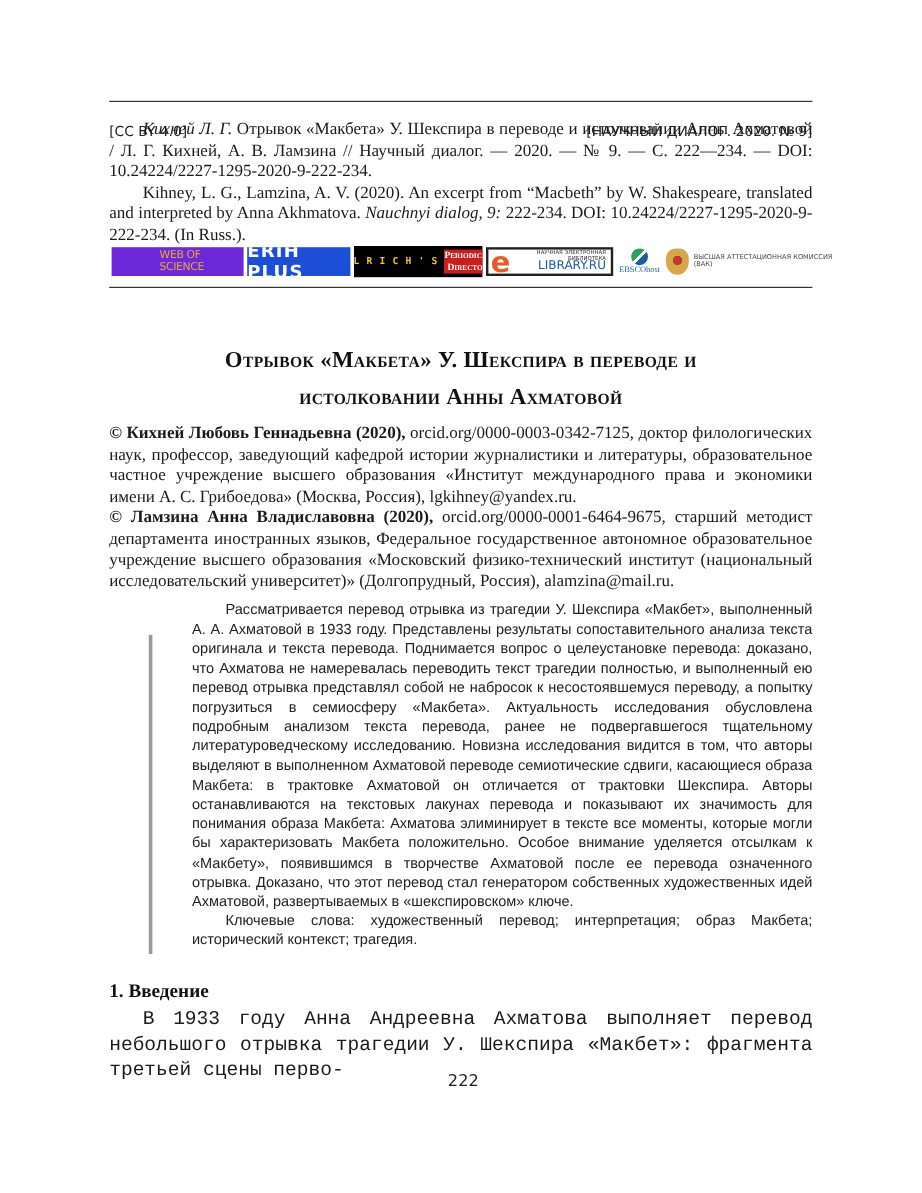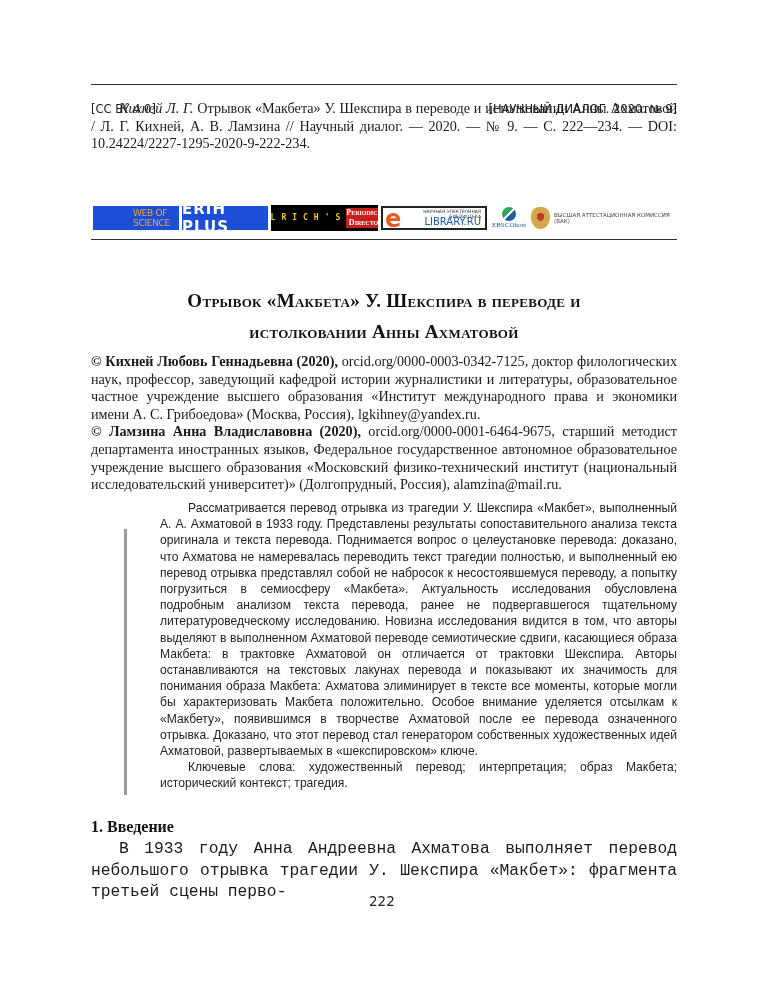--- a/index.html
+++ b/index.html
@@ -16,21 +16,21 @@
     .serif { font-family: "Liberation Serif", serif; }
     .citation {
       position: absolute; left: 91px; top: 100px; width: 586px;
       font-size: 14.2px; line-height: 17.6px; text-align: justify;
     }
     .citation p { margin: 0; text-indent: 28px; }
     .citation i { }
 
     .indexing { position: absolute; left: 93px; top: 205px; height: 26px; display: flex; align-items: center; gap: 3px; }
     .logo { height: 24px; display: flex; align-items: center; justify-content: center; box-sizing: border-box; overflow: hidden; }
-    .logo-wos { width: 86px; background: #1d4ed8; color: #e7a83a; font-family: "DejaVu Sans", sans-serif; font-size: 9px; letter-spacing: -0.3px; padding-left: 40px; }
+    .logo-wos { width: 110px; background: #6d28d9; color: #e7a83a; font-family: "DejaVu Sans", sans-serif; font-size: 9px; letter-spacing: -0.3px; padding-left: 40px; }
     .logo-erih { width: 86px; background: #1d4ed8; color: #ffffff; font-family: "DejaVu Sans", sans-serif; font-weight: bold; font-size: 15px; letter-spacing: 1px; }
     .logo-ulrich { width: 107px; background: #000; flex-direction: row; padding: 13px 2px; font-weight: bold; }
     .logo-ulrich .top { color: #f1c232; font-family: "DejaVu Sans Mono", monospace; font-size: 8px; letter-spacing: 6px; line-height: 10px; width: 100%; text-align: center; }
     .logo-ulrich .bot { background: #c81e1e; color: #fff; font-family: "Liberation Serif", serif; font-size: 8px; line-height: 10px; width: 100%; text-align: center; font-variant: small-caps; }
     .logo-elib { width: 106px; border: 2px solid #222; background: #fff; position: relative; }
     .logo-elib .e { position: absolute; left: 2px; top: -1px; color: #ea5a22; font-family: "DejaVu Sans", sans-serif; font-weight: bold; font-size: 24px; line-height: 24px; }
     .logo-elib .small { position: absolute; right: 4px; top: 1px; font-size: 4.5px; color: #333; font-family: "DejaVu Sans", sans-serif; text-align: right; line-height: 5px; width: 66px; }
     .logo-elib .lib { position: absolute; right: 4px; bottom: 1px; color: #1e57a8; font-family: "DejaVu Sans", sans-serif; font-weight: normal; font-size: 10px; }
     .logo-ebsco { width: 38px; flex-direction: column; }
     .logo-ebsco .globe { width: 14px; height: 14px; border-radius: 50%; background: linear-gradient(135deg, #2fa35a 0 45%, #ffffff 45% 55%, #1e5f9e 55%); }
@@ -68,37 +68,38 @@
       position: absolute; left: 91px; top: 818px;
       font-family: "Liberation Serif", serif; font-weight: bold; font-size: 16px; color: #111;
     }
     .body-text {
       position: absolute; left: 91px; top: 838px; width: 586px;
       font-family: Liberation Mono, monospace; font-size: 16.3px; line-height: 21.5px; text-align: justify; color: #1a1a1a;
     }
     .body-text p { margin: 0; text-indent: 28px; }
 
     .page-number {
-      position: absolute; left: 369px; top: 893px; width: 30px; text-align: left;
+      position: absolute; left: 369px; top: 893px; width: 30px; text-align: right;
       font-family: "DejaVu Sans", sans-serif; font-size: 13.5px; color: #222;
     }
   </style>
 </head>
 <body>
 
 <div class="page">
 
   <div class="running-head">
     <span>[CC BY 4.0]</span>
     <span>[НАУЧНЫЙ ДИАЛОГ. 2020. № 9]</span>
   </div>
   <div class="head-rule"></div>
 
   <div class="citation serif">
     <p><i>Кихней Л. Г.</i><span> Отрывок «Макбета» У. Шекспира в переводе и истолковании Анны Ахматовой / Л. Г. Кихней, А. В. Ламзина // Научный диалог. — 2020. — № 9. — С. 222—234. — DOI: 10.24224/2227-1295-2020-9-222-234.</span></p>
+    <p><span>Kihney, L. G., Lamzina, A. V. (2020). An excerpt from “Macbeth” by W. Shakespeare, translated and interpreted by Anna Akhmatova. </span><i>Nauchnyi dialog, 9:</i><span> 222-234. DOI: 10.24224/2227-1295-2020-9-222-234. (In Russ.).</span></p>
   </div>
 
   <div class="indexing">
     <div class="logo logo-wos">
         <span>WEB OF SCIENCE</span>
       </div>
     <div class="logo logo-erih">
         <span>ERIH PLUS</span>
       </div>
     <div class="logo logo-ulrich">

